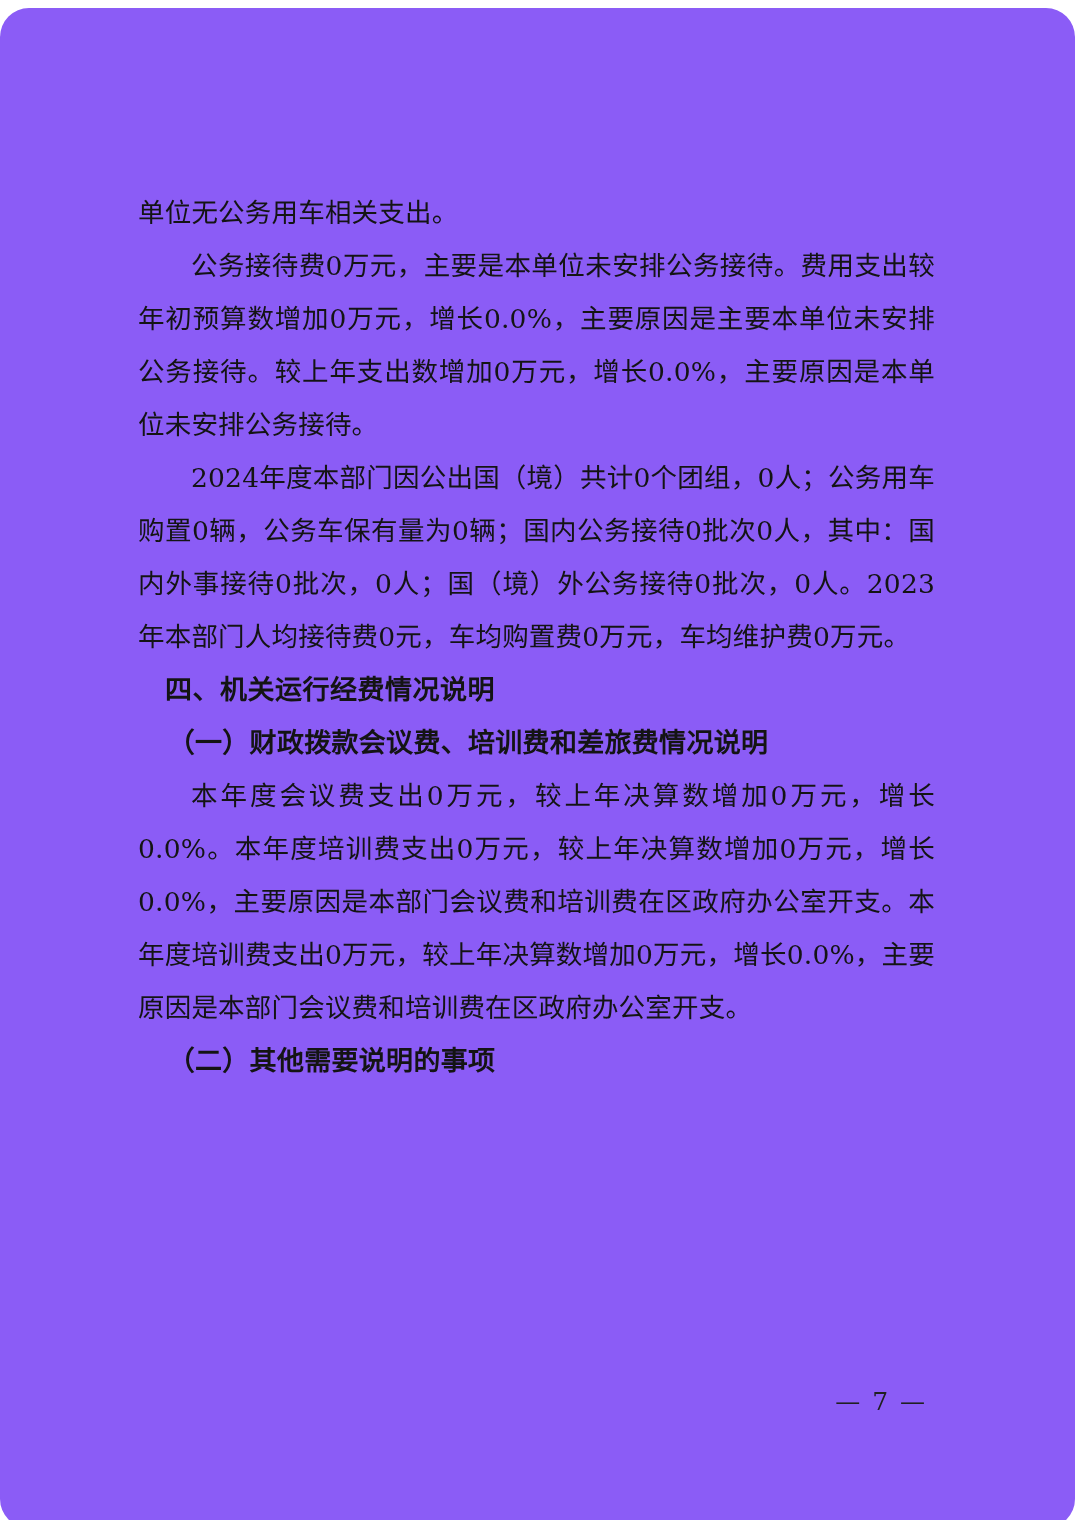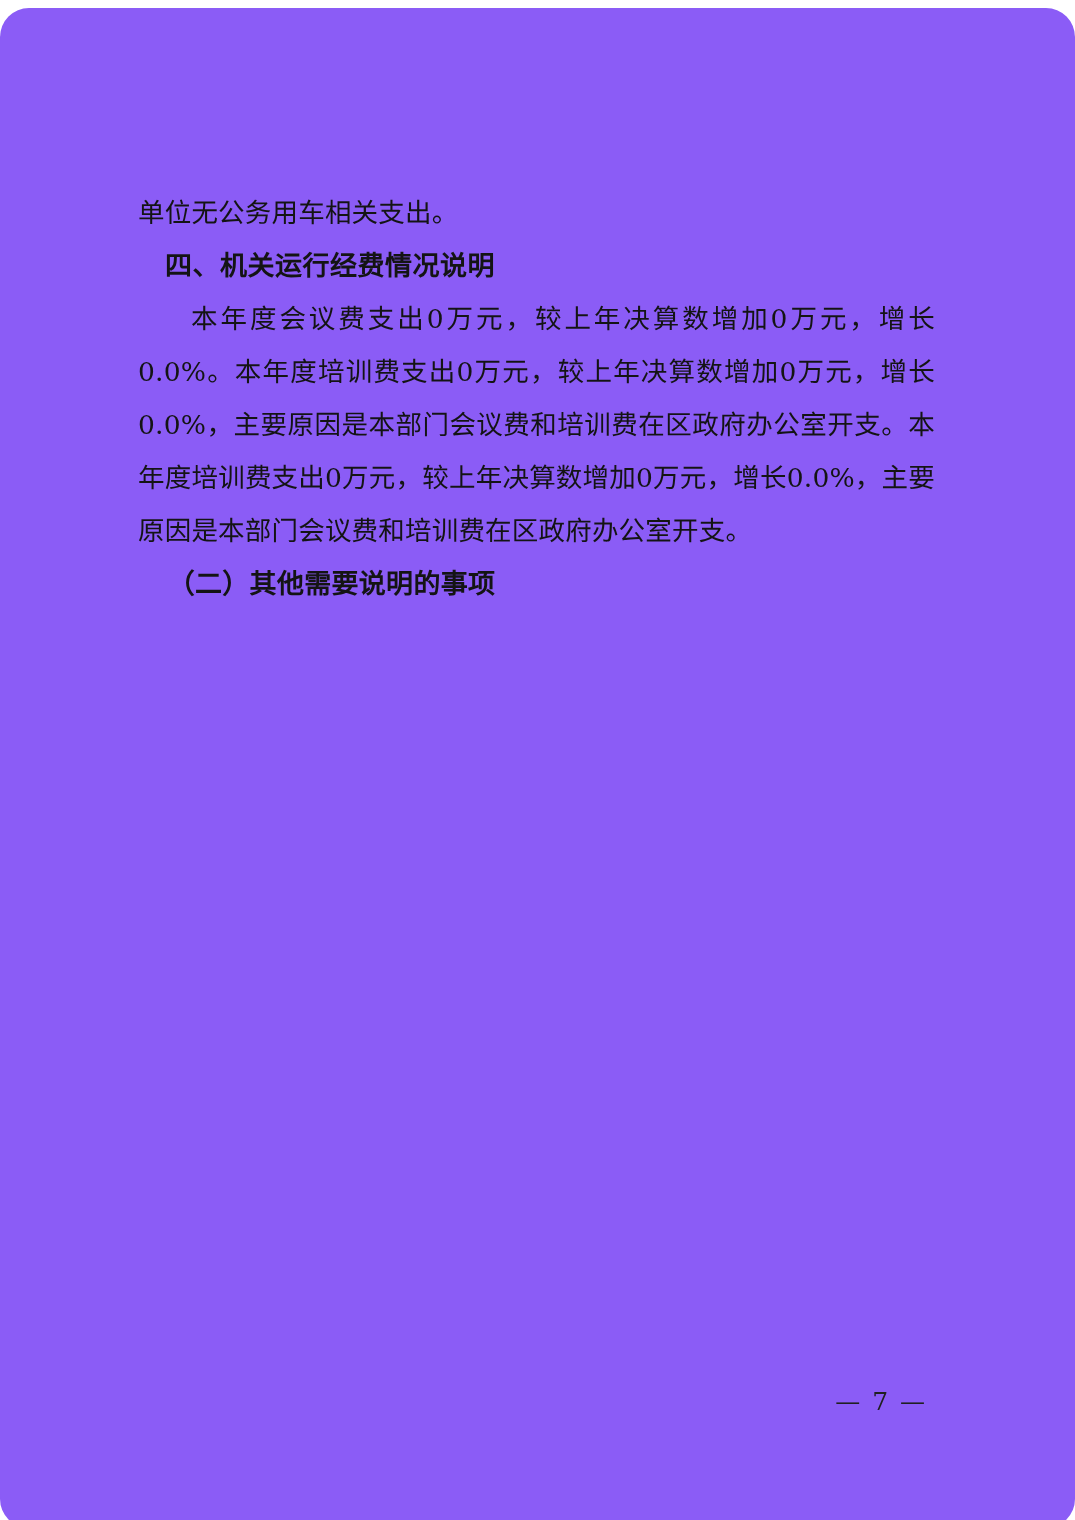--- a/index.html
+++ b/index.html
@@ -75,25 +75,28 @@
   }
 </style>
 </head>
 <body>
 
 <div class="page">
   <div class="doc-body">
 
     <p class="para noindent">单位无公务用车相关支出。</p>
 
+    <p class="para">公务接待费0万元，主要是本单位未安排公务接待。费用支出较年初预算数增加0万元，增长0.0%，主要原因是主要本单位未安排公务接待。较上年支出数增加0万元，增长0.0%，主要原因是本单位未安排公务接待。</p>
 
 
+    <p class="para">2024年度本部门因公出国（境）共计0个团组，0人；公务用车购置0辆，公务车保有量为0辆；国内公务接待0批次0人，其中：国内外事接待0批次，0人；国（境）外公务接待0批次，0人。2023年本部门人均接待费0元，车均购置费0万元，车均维护费0万元。</p>
 
     <h2 class="heading-main">四、机关运行经费情况说明</h2>
 
+    <h3 class="heading-sub">（一）财政拨款会议费、培训费和差旅费情况说明</h3>
 
     <p class="para">本年度会议费支出0万元，较上年决算数增加0万元，增长0.0%。本年度培训费支出0万元，较上年决算数增加0万元，增长0.0%，主要原因是本部门会议费和培训费在区政府办公室开支。本年度培训费支出0万元，较上年决算数增加0万元，增长0.0%，主要原因是本部门会议费和培训费在区政府办公室开支。</p>
 
 
     <h3 class="heading-sub">（二）其他需要说明的事项</h3>
 
 
   </div>
 </div>
 

